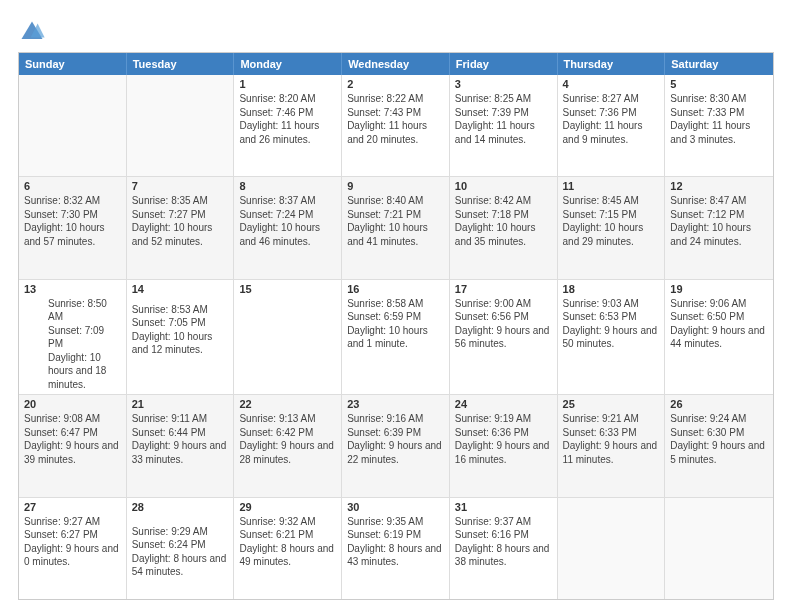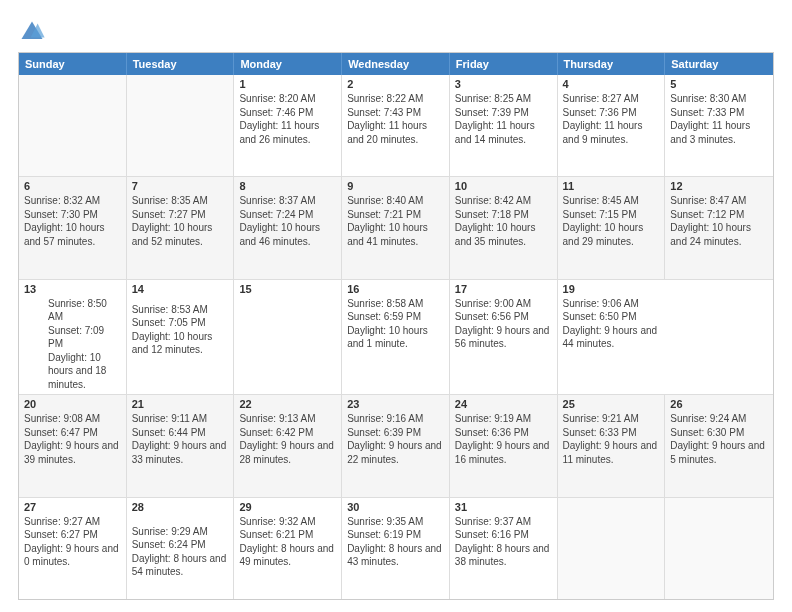--- a/index.html
+++ b/index.html
@@ -248,20 +248,26 @@
 Sunset: 6:59 PM
 Daylight: 10 hours and 1 minute.</div>
           </div>
           <div class="cal-cell">
             <div class="day-num">17</div>
             <div class="day-info" style="white-space: pre-line;">Sunrise: 9:00 AM
 Sunset: 6:56 PM
 Daylight: 9 hours and 56 minutes.</div>
           </div>
           <div class="cal-cell">
+            <div class="day-num">18</div>
+            <div class="day-info" style="white-space: pre-line;">Sunrise: 9:03 AM
+Sunset: 6:53 PM
+Daylight: 9 hours and 50 minutes.</div>
+          </div>
+          <div class="cal-cell">
             <div class="day-num">19</div>
             <div class="day-info" style="white-space: pre-line;">Sunrise: 9:06 AM
 Sunset: 6:50 PM
 Daylight: 9 hours and 44 minutes.</div>
           </div>
         </div>
         <div class="cal-row row-shade">
           <div class="cal-cell">
             <div class="day-num">20</div>
             <div class="day-info" style="white-space: pre-line;">Sunrise: 9:08 AM

